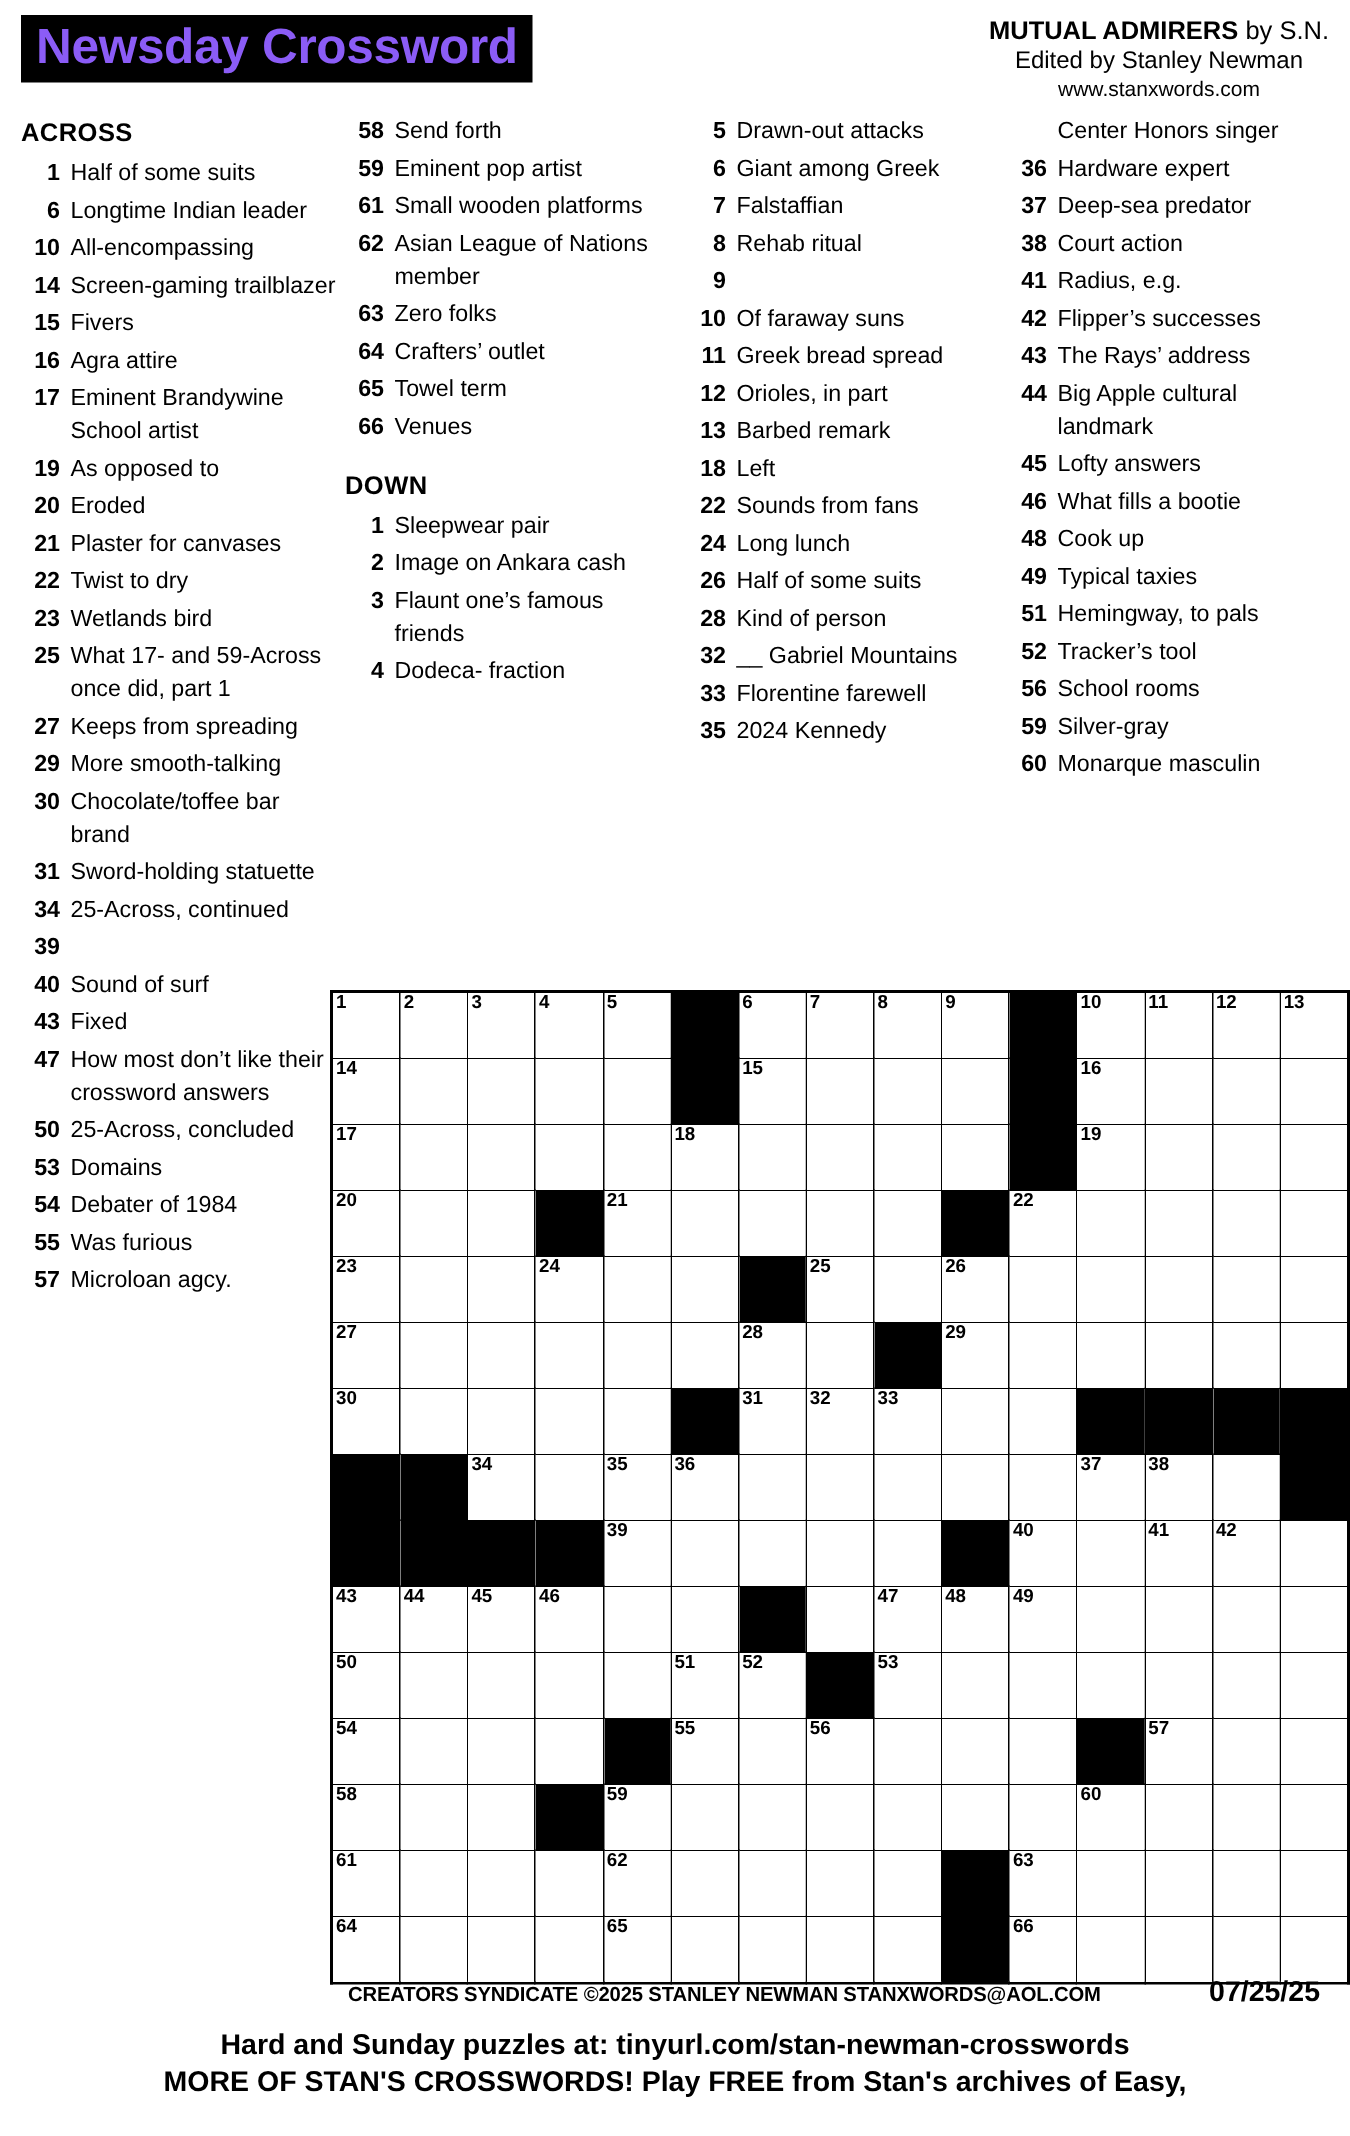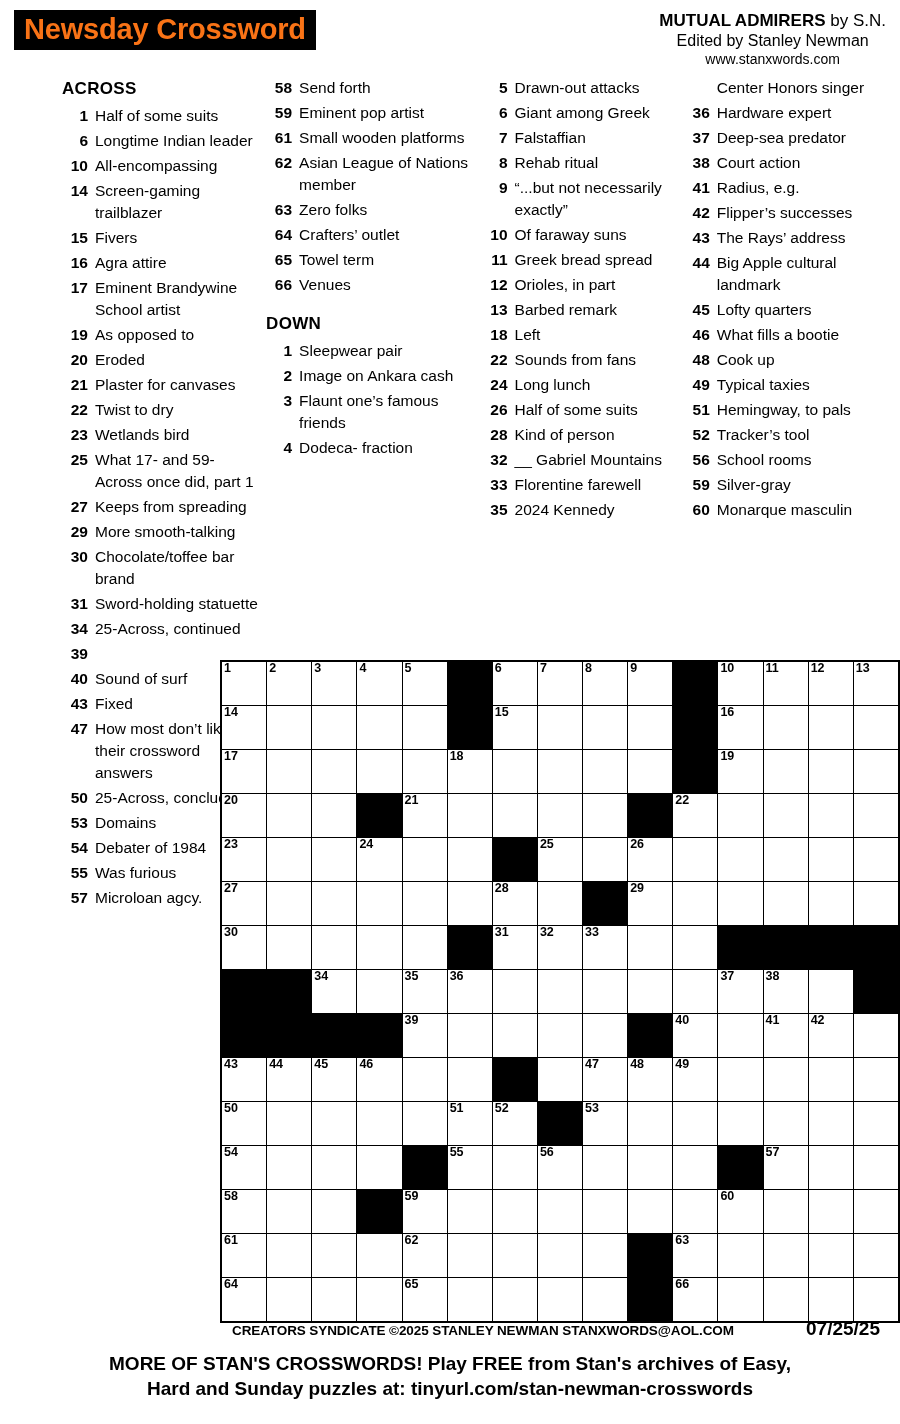--- a/index.html
+++ b/index.html
@@ -26,22 +26,22 @@
   
   .header {
     display: flex;
     justify-content: space-between;
     align-items: flex-start;
     padding: 10px 14px 0 14px;
     box-sizing: border-box;
   }
   .masthead {
     background: #000000;
-    color: #f97316;
-    font-size: 29px;
+    color: #8b5cf6;
+    font-size: 33px;
     font-weight: bold;
     padding: 4px 10px 6px 10px;
     line-height: 1.05;
     letter-spacing: -0.2px;
     display: inline-block;
   }
   .header-right {
     text-align: center;
     line-height: 1.25;
   }
@@ -61,21 +61,20 @@
 
   
   .clue-area {
     position: relative;
     padding: 8px 14px 0 14px;
     box-sizing: border-box;
   }
   .columns {
     display: flex;
     gap: 0px;
-    margin-left: 48px;
   }
   .col {
     width: 222px;
     box-sizing: border-box;
     padding-right: 6px;
   }
   .col.c1 { width: 216px; }
   .col.c2 { width: 228px; }
   .col.c3 { width: 214px; }
   .col.c4 { width: 214px; }
@@ -364,21 +363,20 @@
         <div class="clue">
             <span class="num">7</span>
             <span class="txt">Falstaffian</span>
           </div>
         <div class="clue">
             <span class="num">8</span>
             <span class="txt">Rehab ritual</span>
           </div>
         <div class="clue">
             <span class="num">9</span>
-            <span class="txt">“...but not necessarily exactly”</span>
           </div>
         <div class="clue">
             <span class="num">10</span>
             <span class="txt">Of faraway suns</span>
           </div>
         <div class="clue">
             <span class="num">11</span>
             <span class="txt">Greek bread spread</span>
           </div>
         <div class="clue">
@@ -451,21 +449,21 @@
         <div class="clue">
             <span class="num">43</span>
             <span class="txt">The Rays’ address</span>
           </div>
         <div class="clue">
             <span class="num">44</span>
             <span class="txt">Big Apple cultural landmark</span>
           </div>
         <div class="clue">
             <span class="num">45</span>
-            <span class="txt">Lofty quarters</span>
+            <span class="txt">Lofty answers</span>
           </div>
         <div class="clue">
             <span class="num">46</span>
             <span class="txt">What fills a bootie</span>
           </div>
         <div class="clue">
             <span class="num">48</span>
             <span class="txt">Cook up</span>
           </div>
         <div class="clue">
@@ -890,17 +888,17 @@
         </tbody>
     </table>
   </div>
 
   <div class="credit-line">
     <div class="credit-text">CREATORS SYNDICATE ©2025 STANLEY NEWMAN STANXWORDS@AOL.COM</div>
     <div class="credit-date">07/25/25</div>
   </div>
 
   <div class="promo">
+    <div>Hard and Sunday puzzles at: tinyurl.com/stan-newman-crosswords</div>
     <div>MORE OF STAN'S CROSSWORDS! Play FREE from Stan's archives of Easy,</div>
-    <div>Hard and Sunday puzzles at: tinyurl.com/stan-newman-crosswords</div>
   </div>
 
 </div>
 
 </body></html>

